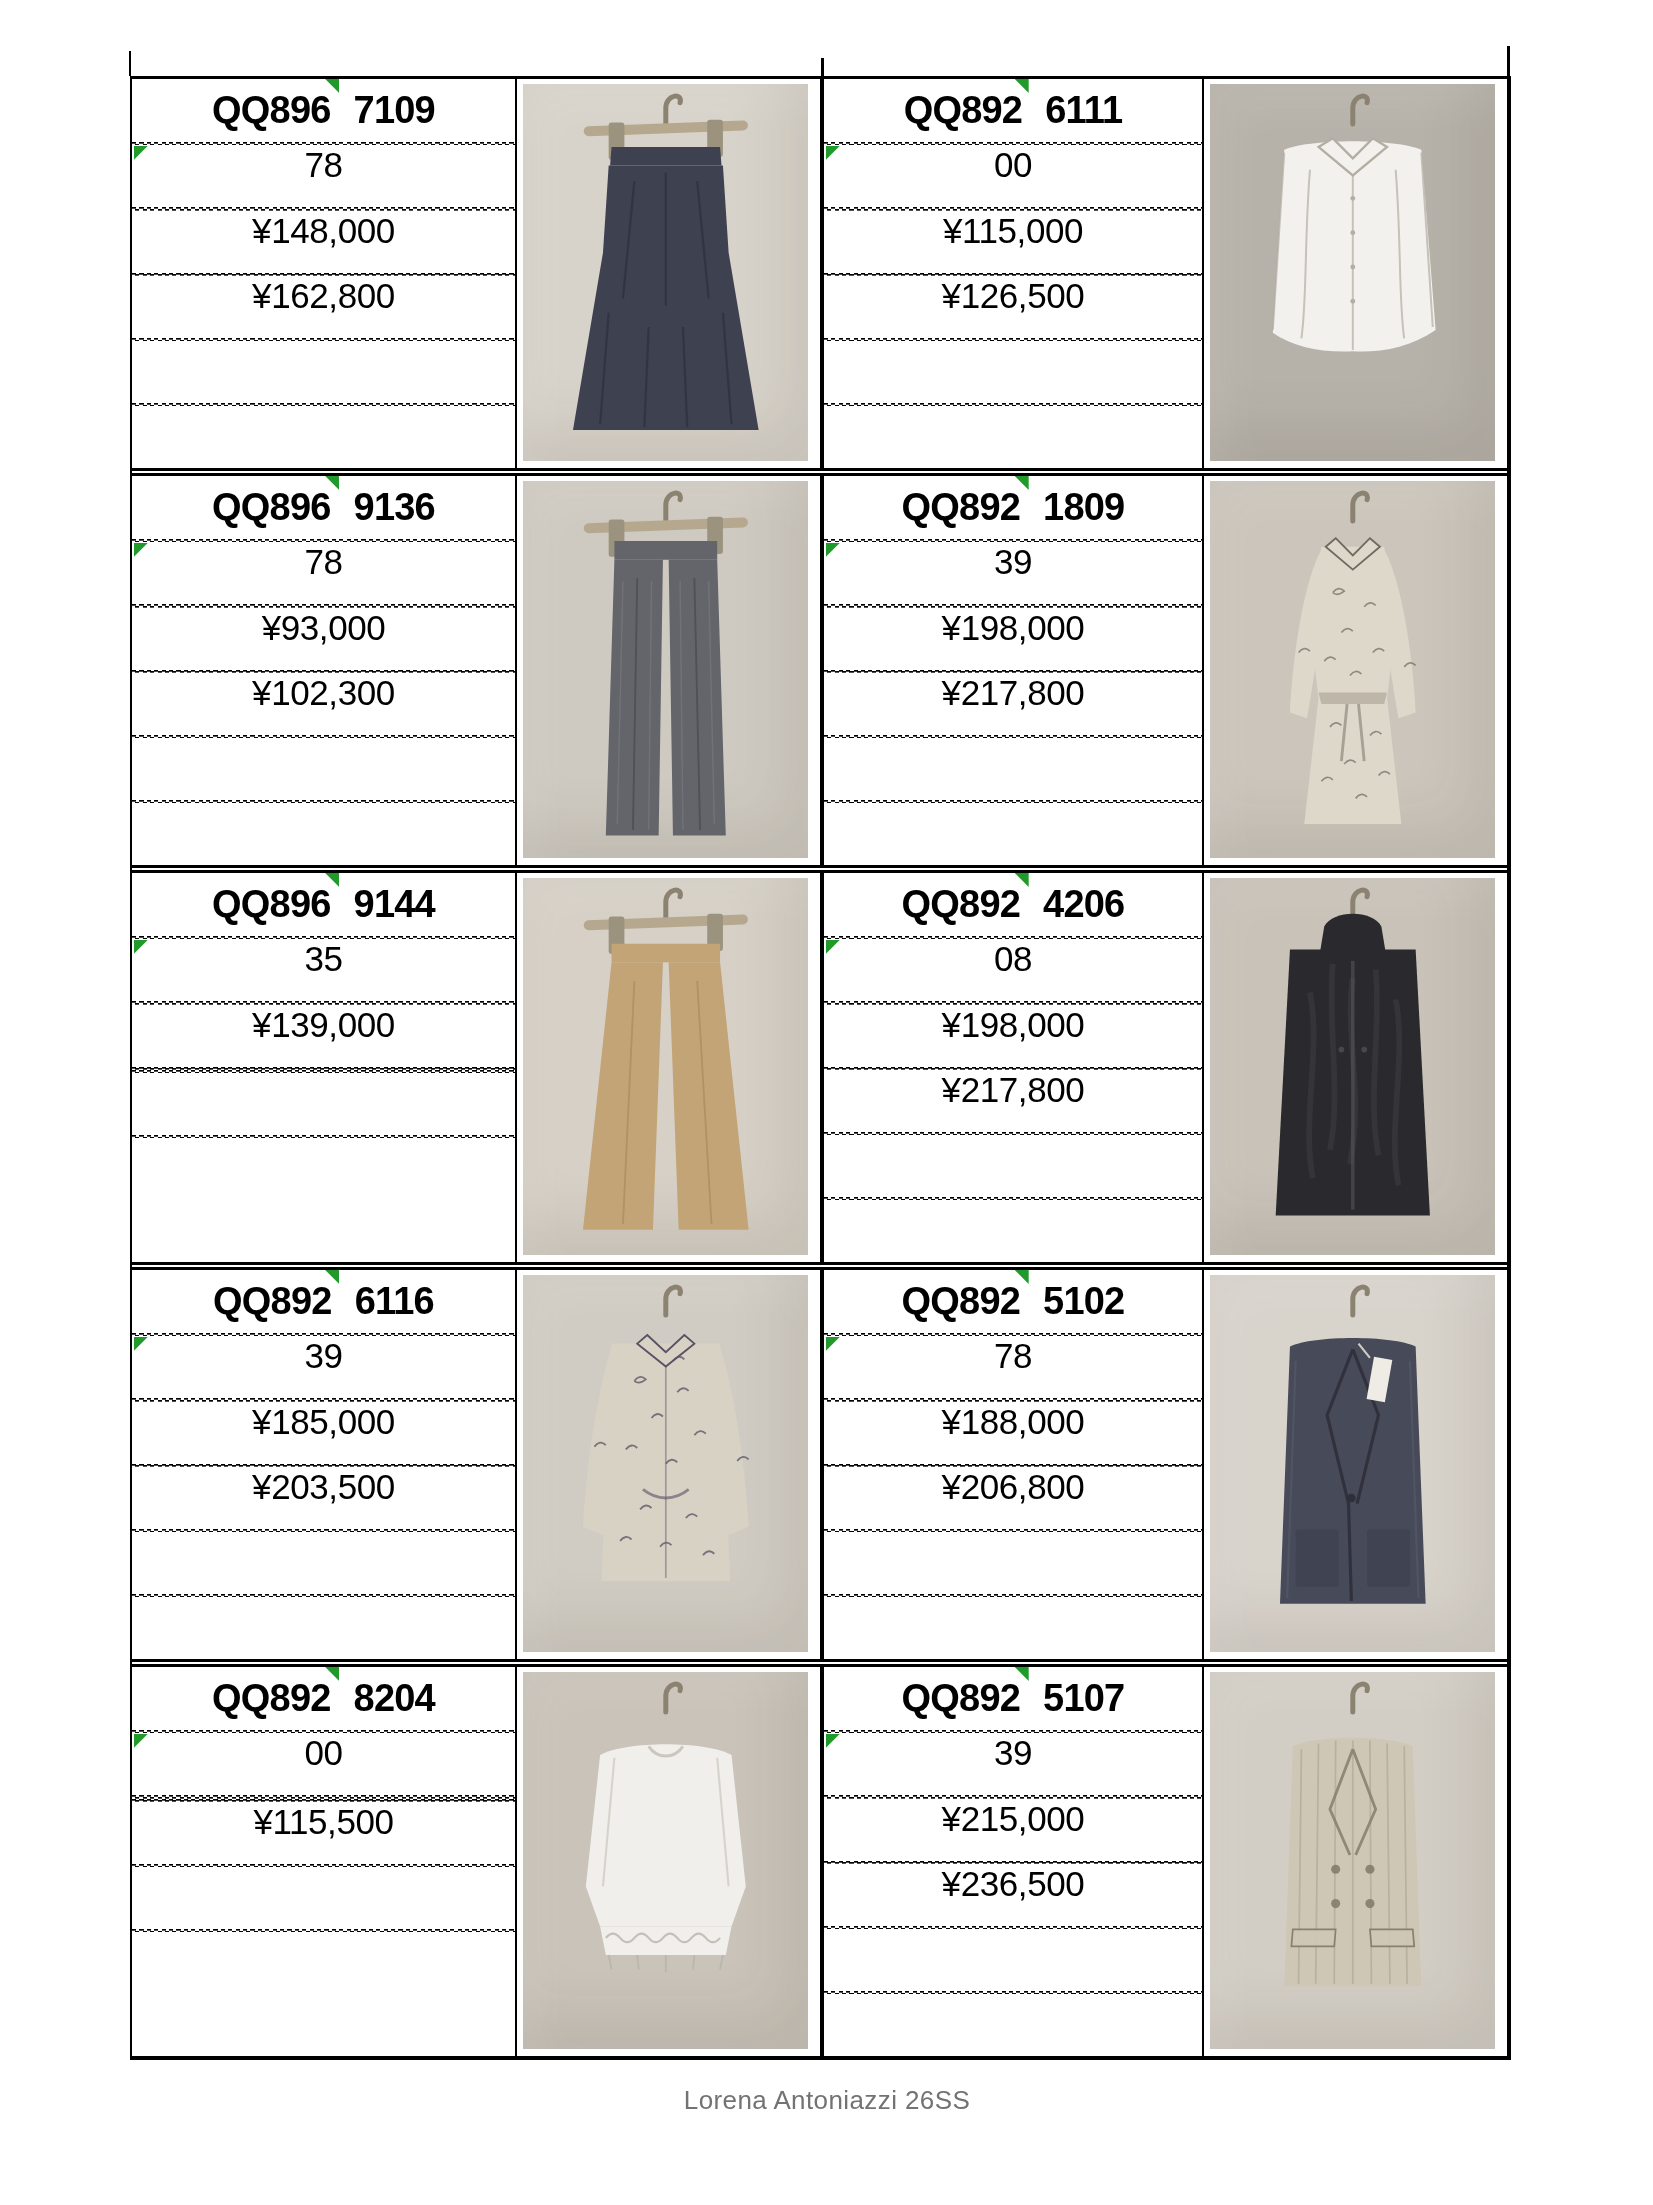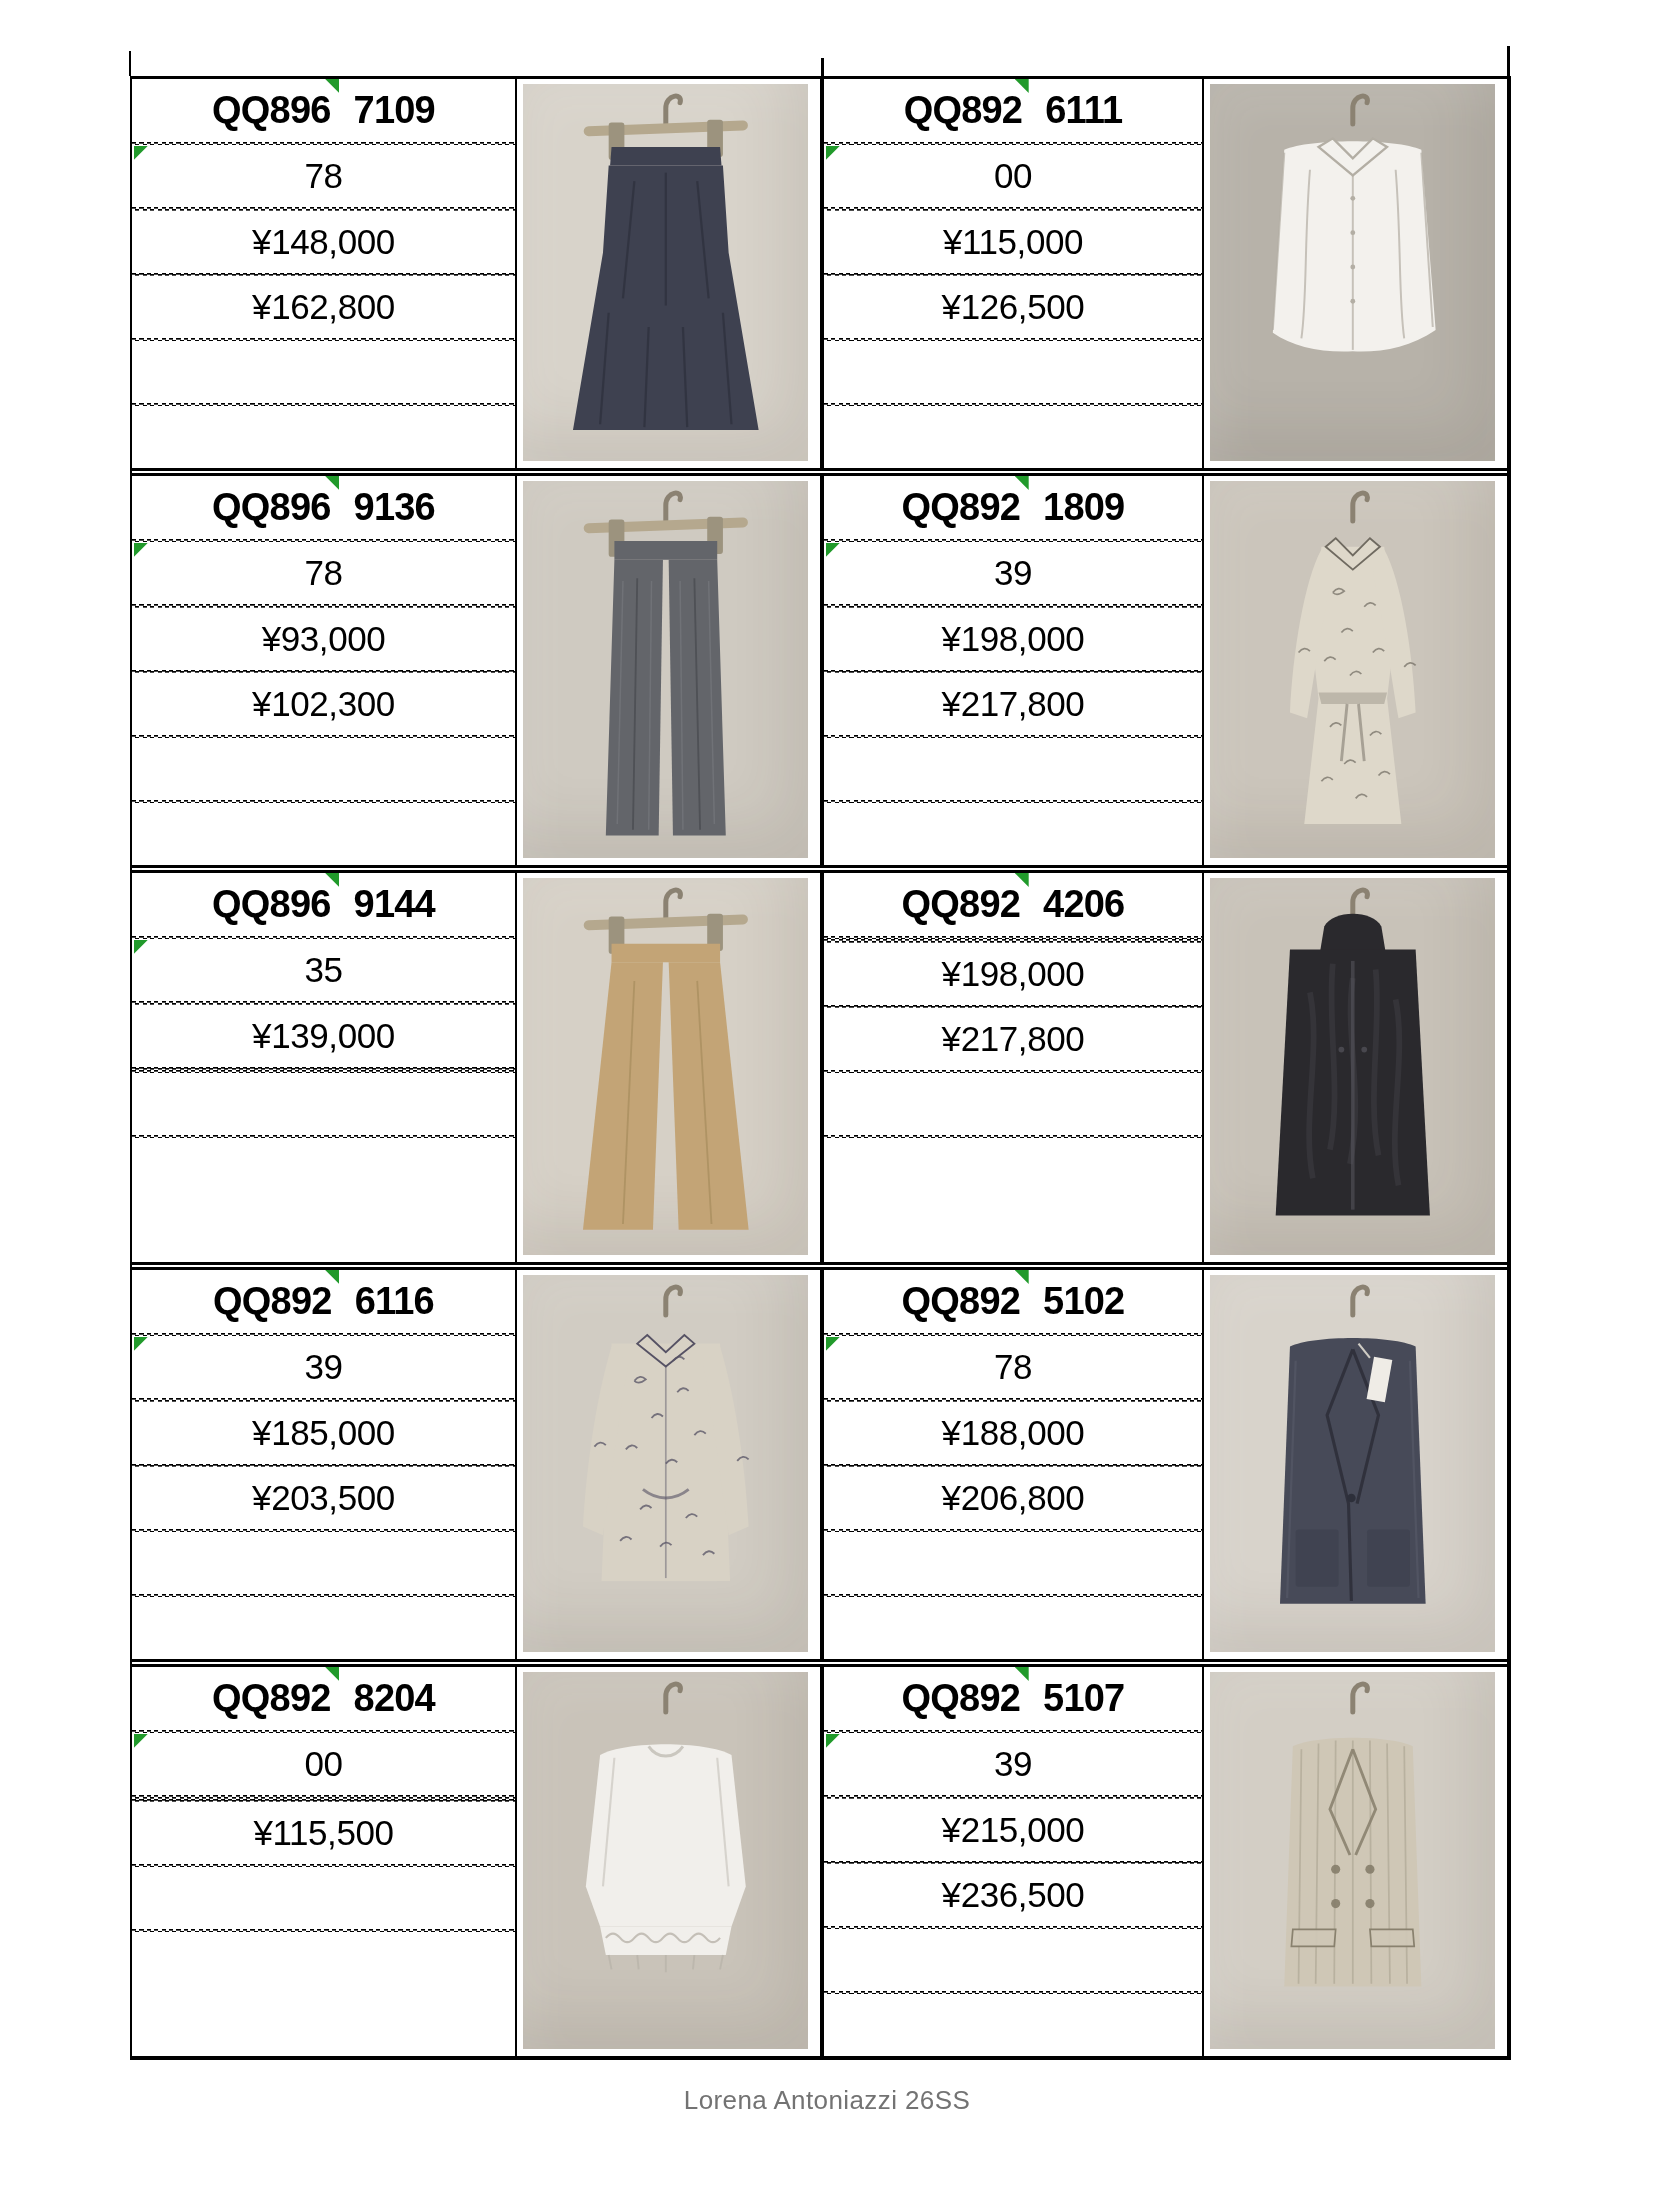--- a/index.html
+++ b/index.html
@@ -30,21 +30,21 @@
   .brow > .cell:nth-child(1){width:385px;}
   .brow > .cell:nth-child(2){width:307px;border-right-width:4.1px;}
   .brow > .cell:nth-child(3){width:380px;}
   .brow > .cell:nth-child(4){width:303px;border-right:none;}
 
   .hrow{
     height:63px;display:flex;align-items:center;justify-content:center;
     gap:23px;font-size:38px;font-weight:700;letter-spacing:-0.8px;position:relative;text-align:right;
   }
   .trow{
-    height:62px;display:flex;align-items:center;justify-content:center;
+    height:62px;display:flex;justify-content:center;
     font-size:35px;font-weight:400;position:relative;letter-spacing:-0.4px;
   }
   .dotline{
     height:3.3px;
     background-image:
       repeating-linear-gradient(90deg,#000 0 4.1px,transparent 4.1px 7.4px),
       repeating-linear-gradient(90deg,transparent 0 3.3px,#000 3.3px 7.4px);
     background-size:100% 1.7px,100% 1.7px;
     background-position:0 0,0 1.7px;
     background-repeat:no-repeat;
@@ -313,20 +313,24 @@
           </div>
   </div>
 
   <div class="cell ctext">
     <div class="hrow">
       <span class="tri tri-h" style="background: rgb(33, 154, 43);"></span>
       <span>QQ892</span>
       <span>4206</span>
     </div>
     <div class="dotline"></div>
+    <div class="trow">
+      <span class="tri tri-r" style="background: rgb(33, 154, 43);"></span>
+      <span>08</span>
+    </div>
     <div class="dotline"></div>
     <div class="trow">
       <span>¥198,000</span>
     </div>
     <div class="dotline"></div>
     <div class="trow">
       <span>¥217,800</span>
     </div>
     <div class="dotline"></div>
     <div class="trow"></div>

